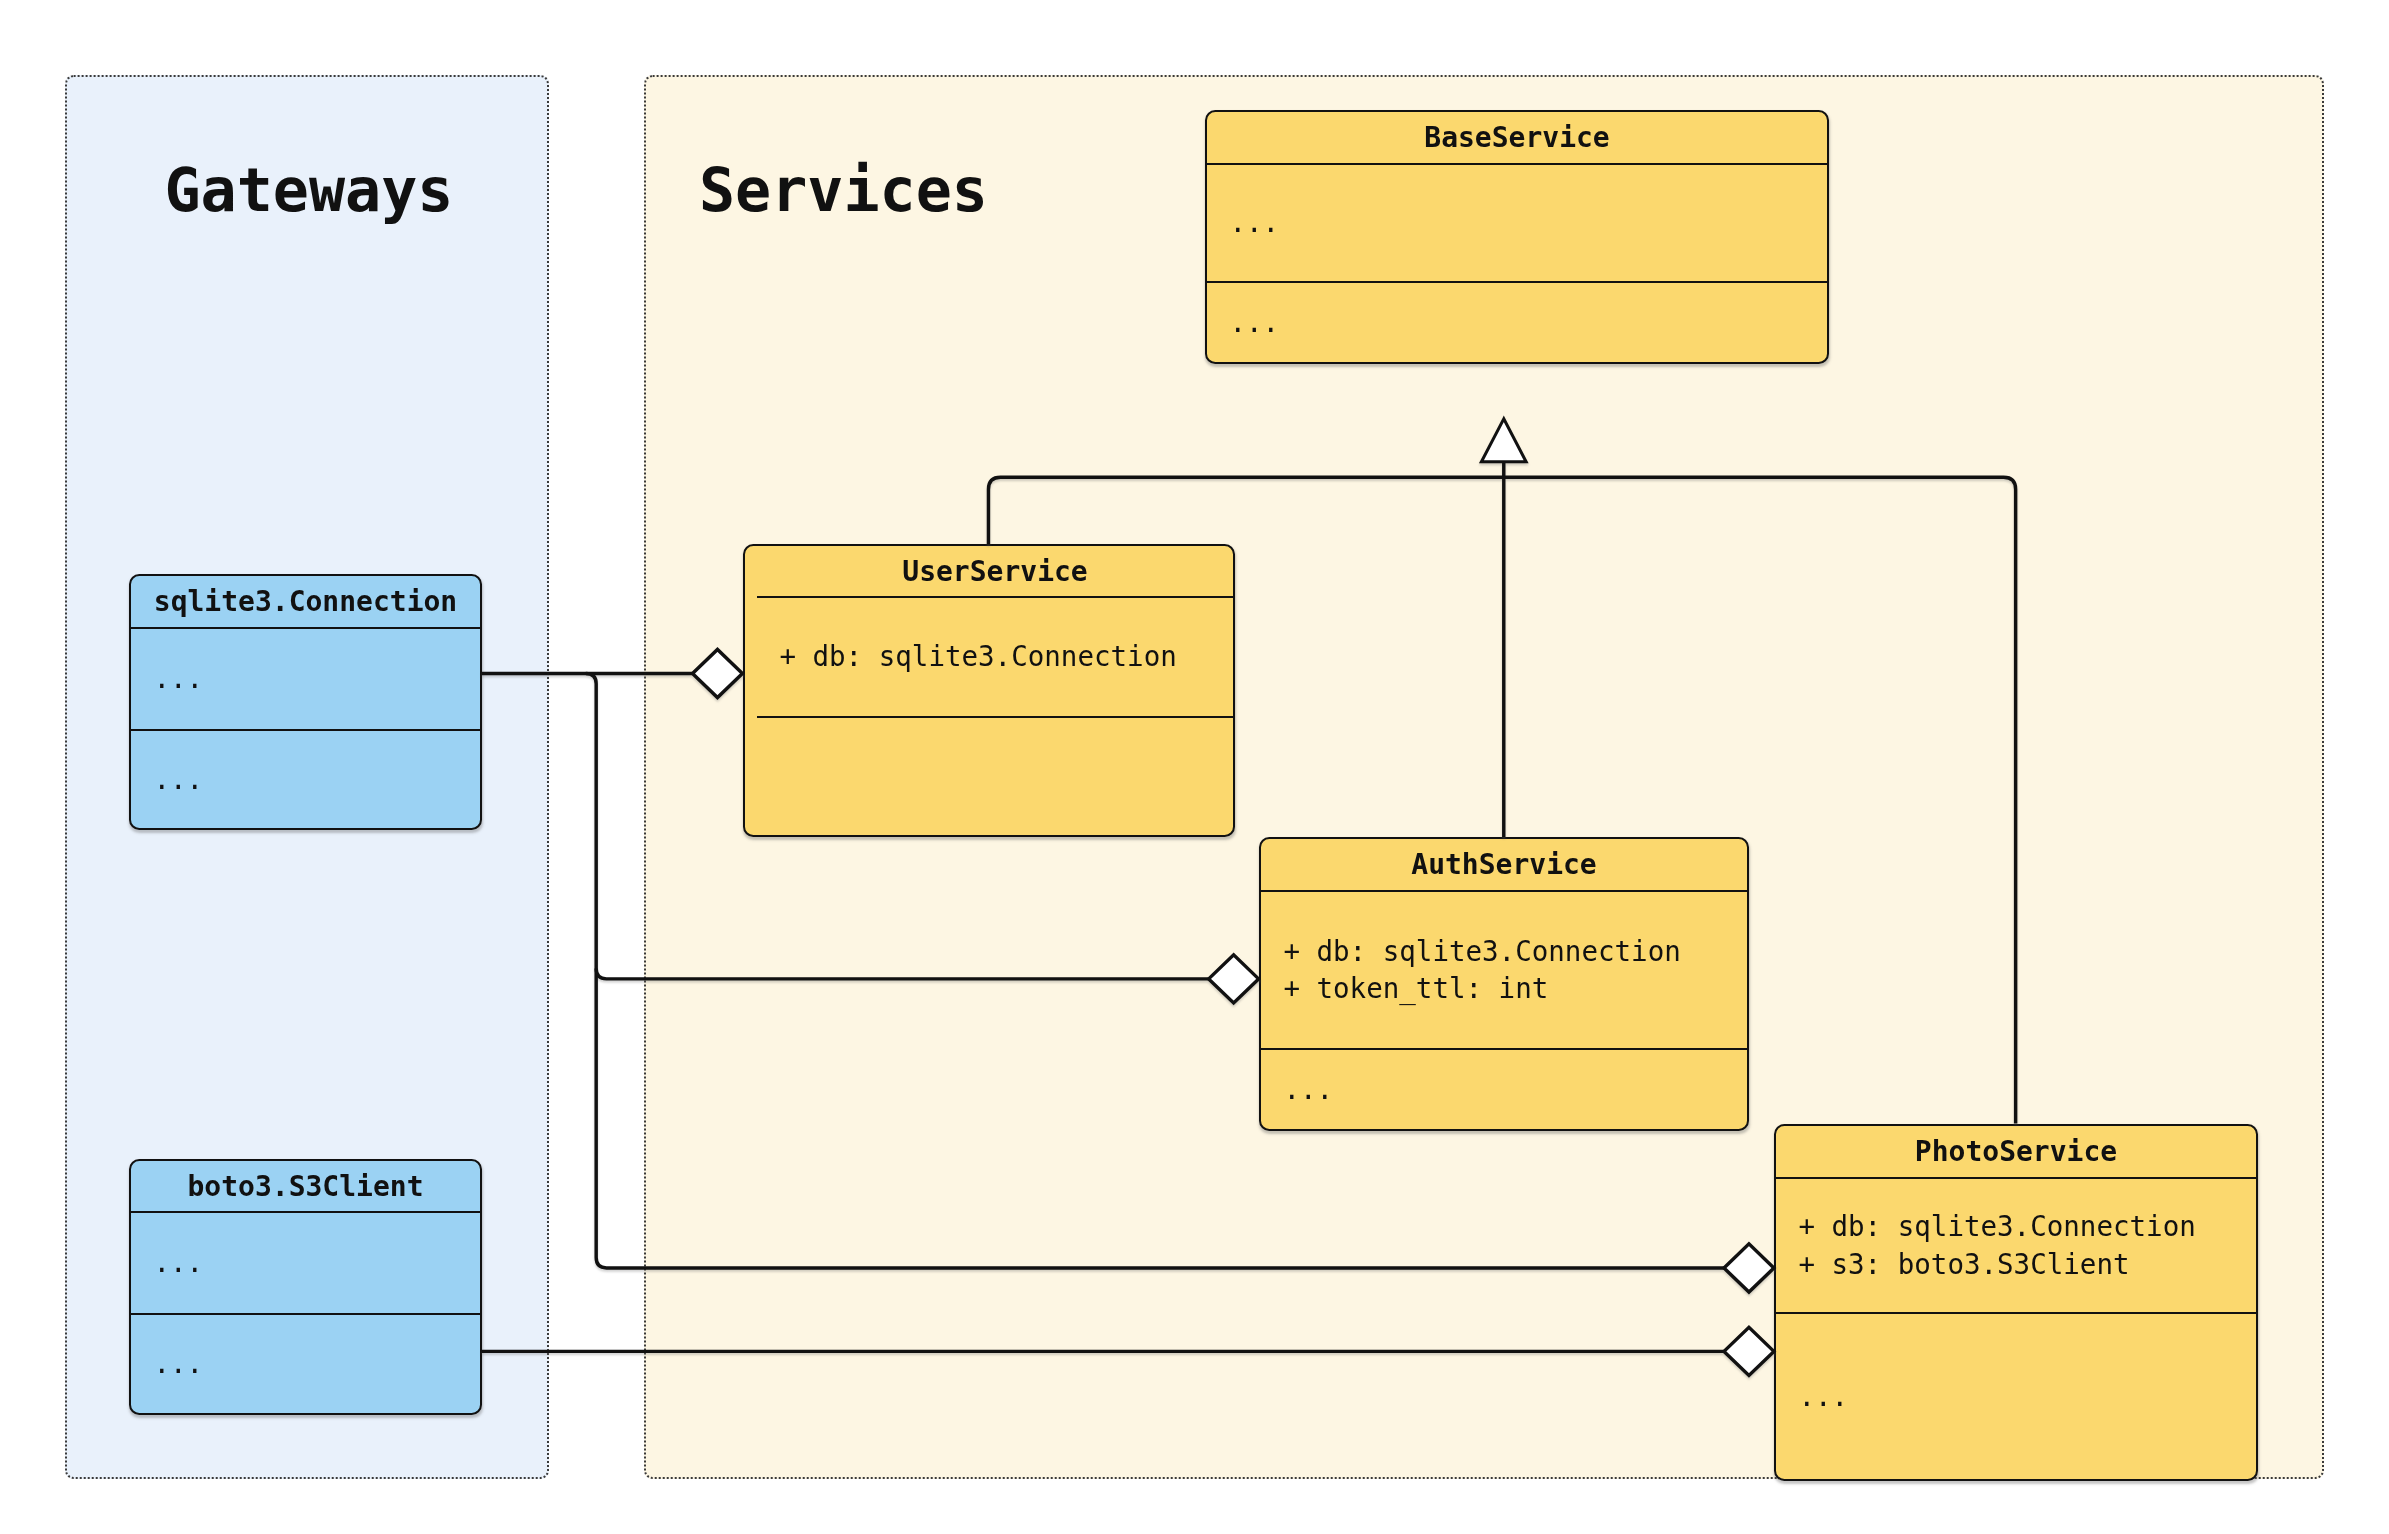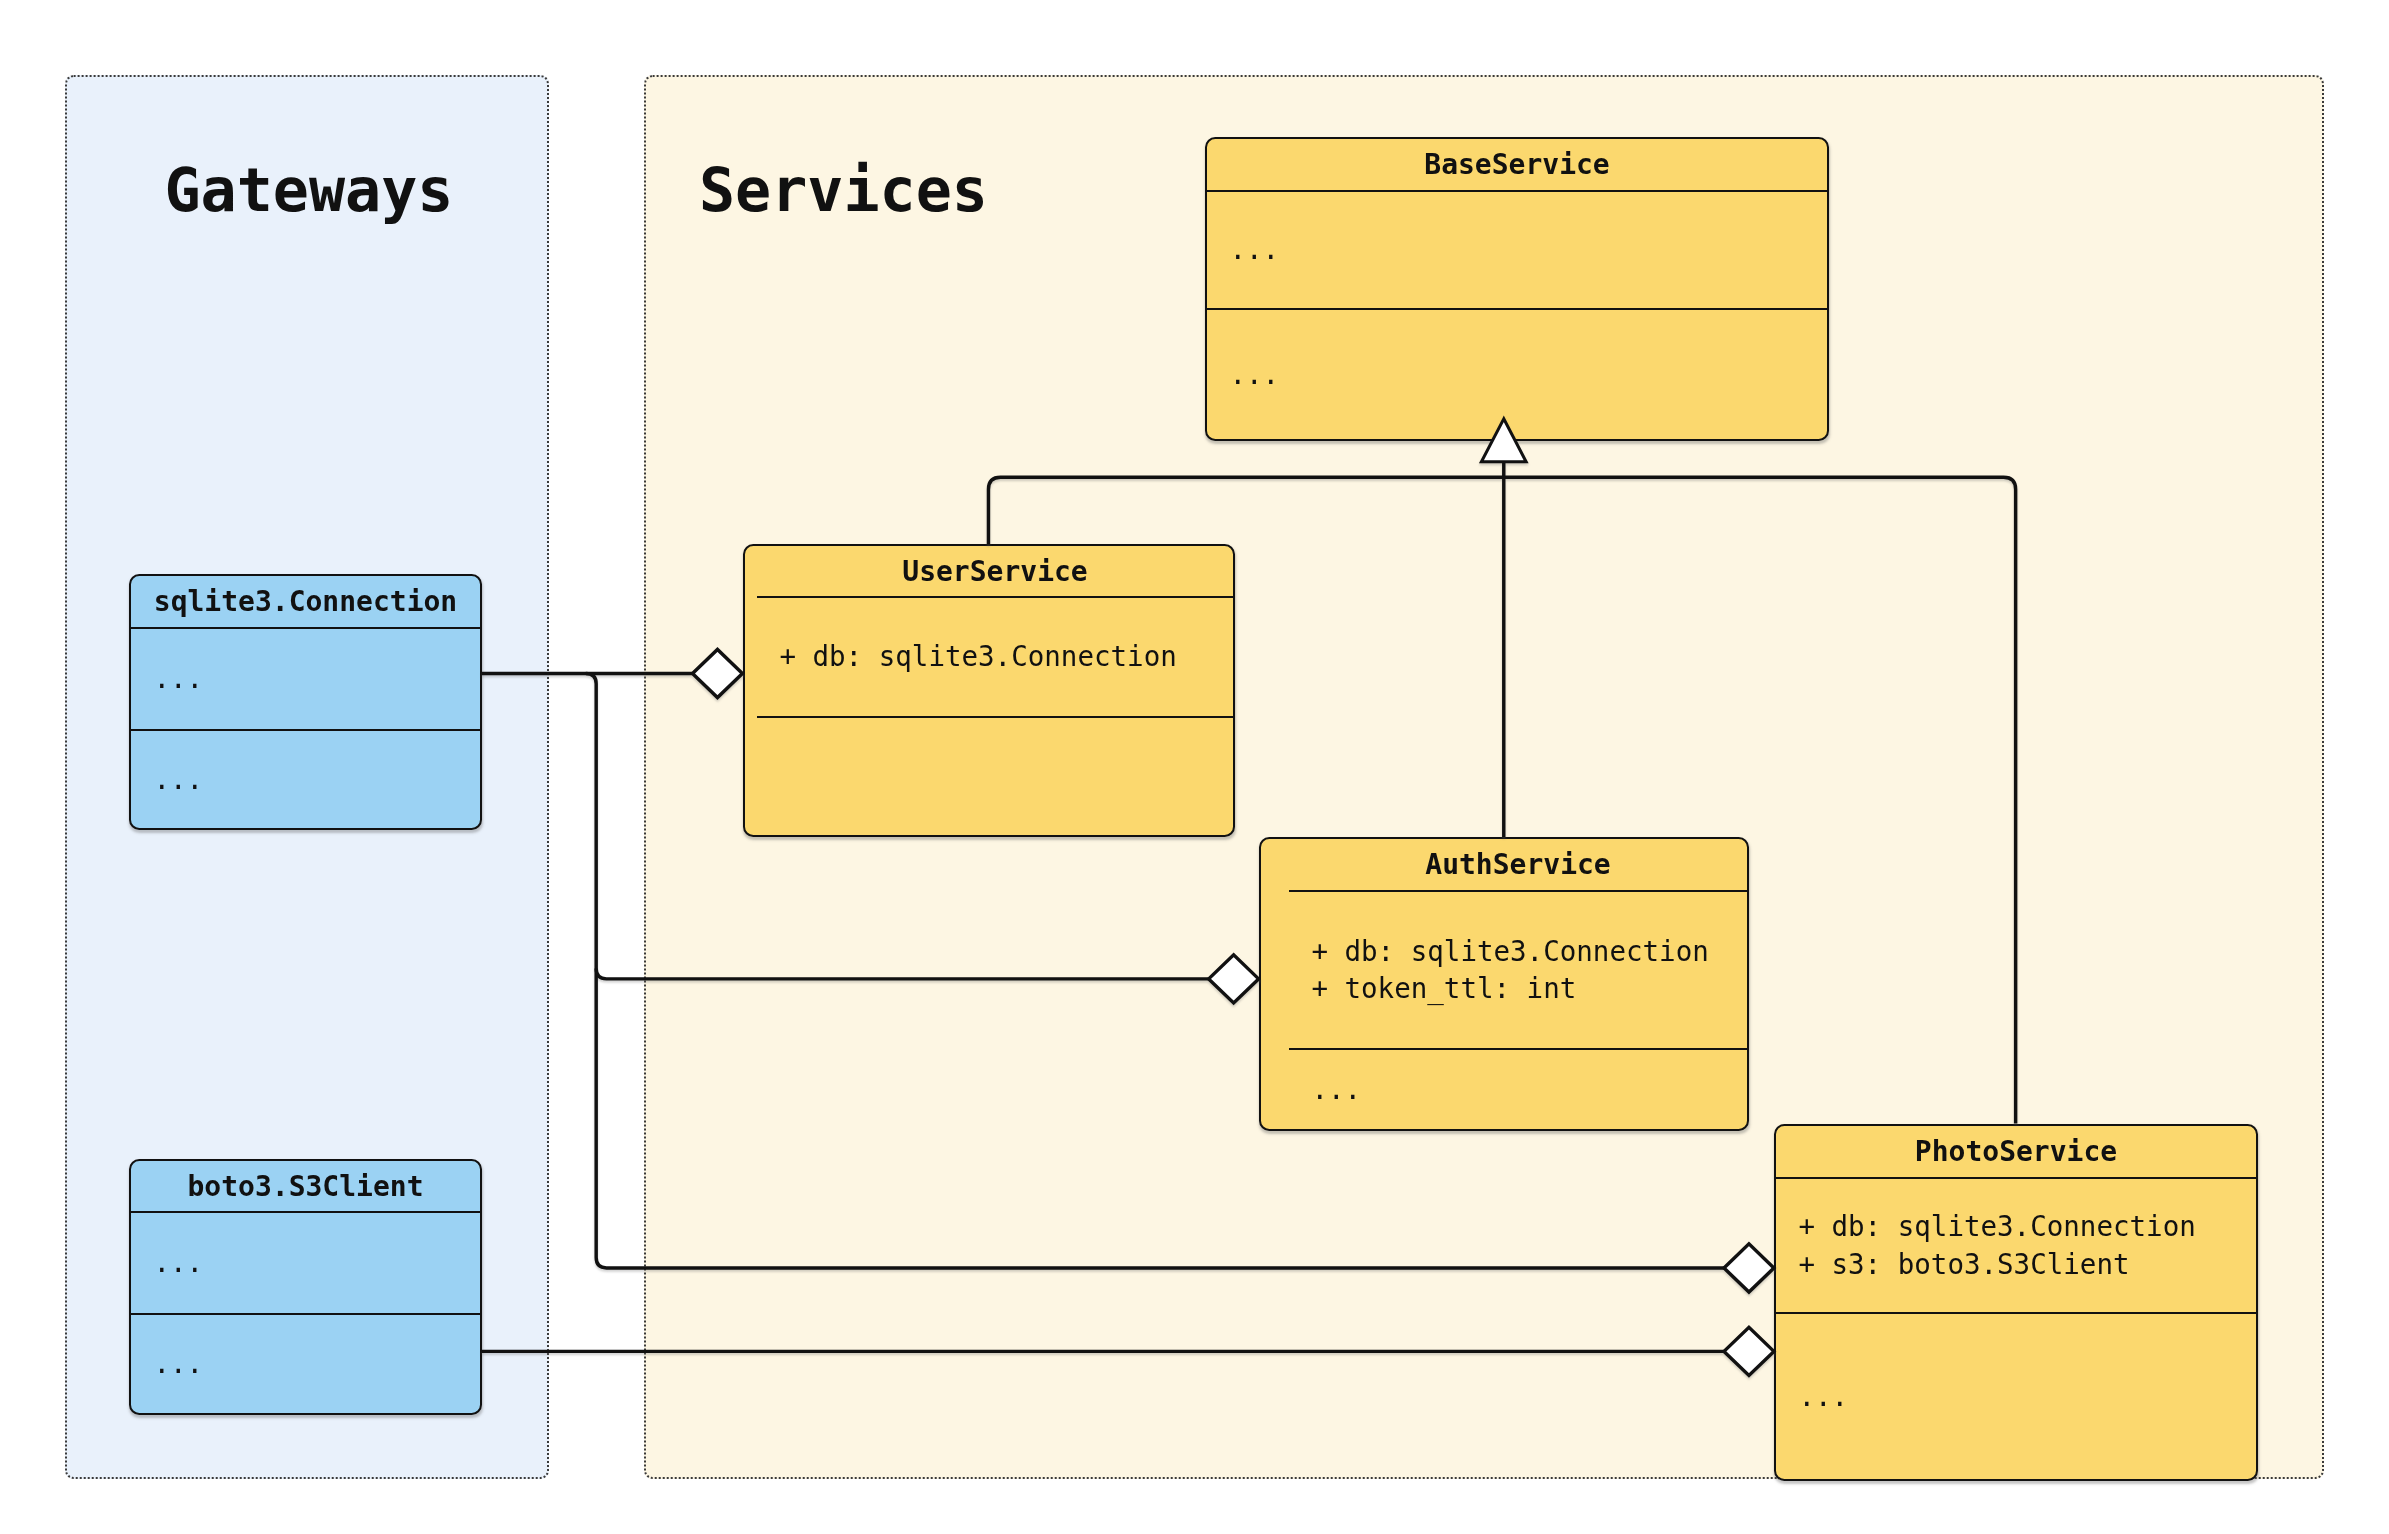--- a/index.html
+++ b/index.html
@@ -60,25 +60,25 @@
     display:flex;flex-direction:column;justify-content:center;
     padding-left:22.4px;padding-right:8.6px;
     font-size:27.5px;line-height:1.35;
     box-sizing:border-box;
   }
   .tline{white-space:pre;}
   #box-sqlite{left:129px;top:563px;width:353px;height:256px;}
   #box-sqlite .chead{height:53px;} #box-sqlite .cattrs{height:102px;}
   #box-boto3{left:129px;top:1148px;width:353px;height:256px;}
   #box-boto3 .chead{height:52px;} #box-boto3 .cattrs{height:102px;}
-  #box-base{left:1205px;top:126px;width:624px;height:304px;justify-content:space-between;}
+  #box-base{left:1205px;top:99px;width:624px;height:254px;justify-content:space-between;}
   #box-base .chead{height:53px;} #box-base .cattrs{height:118px;}
   #box-user{left:743px;top:533px;width:492px;height:293px;padding-left:12px;}
   #box-user .chead{height:52px;} #box-user .cattrs{height:120px;}
-  #box-auth{left:1259px;top:826px;width:490px;height:294px;padding-left:28px;}
+  #box-auth{left:1259px;top:826px;width:490px;height:294px;}
   #box-auth .chead{height:53px;} #box-auth .cattrs{height:158px;}
   #box-photo{left:1774px;top:1113px;width:484px;height:357px;}
   #box-photo .chead{height:53px;} #box-photo .cattrs{height:135px;}
   
   #wires{
     position:absolute;left:0;top:0;
     filter:drop-shadow(0.9px 2.6px 0.9px rgba(100,100,100,0.30));
     pointer-events:none;
   }
   #wires path.edge{fill:none;stroke:#111;stroke-width:4;}

